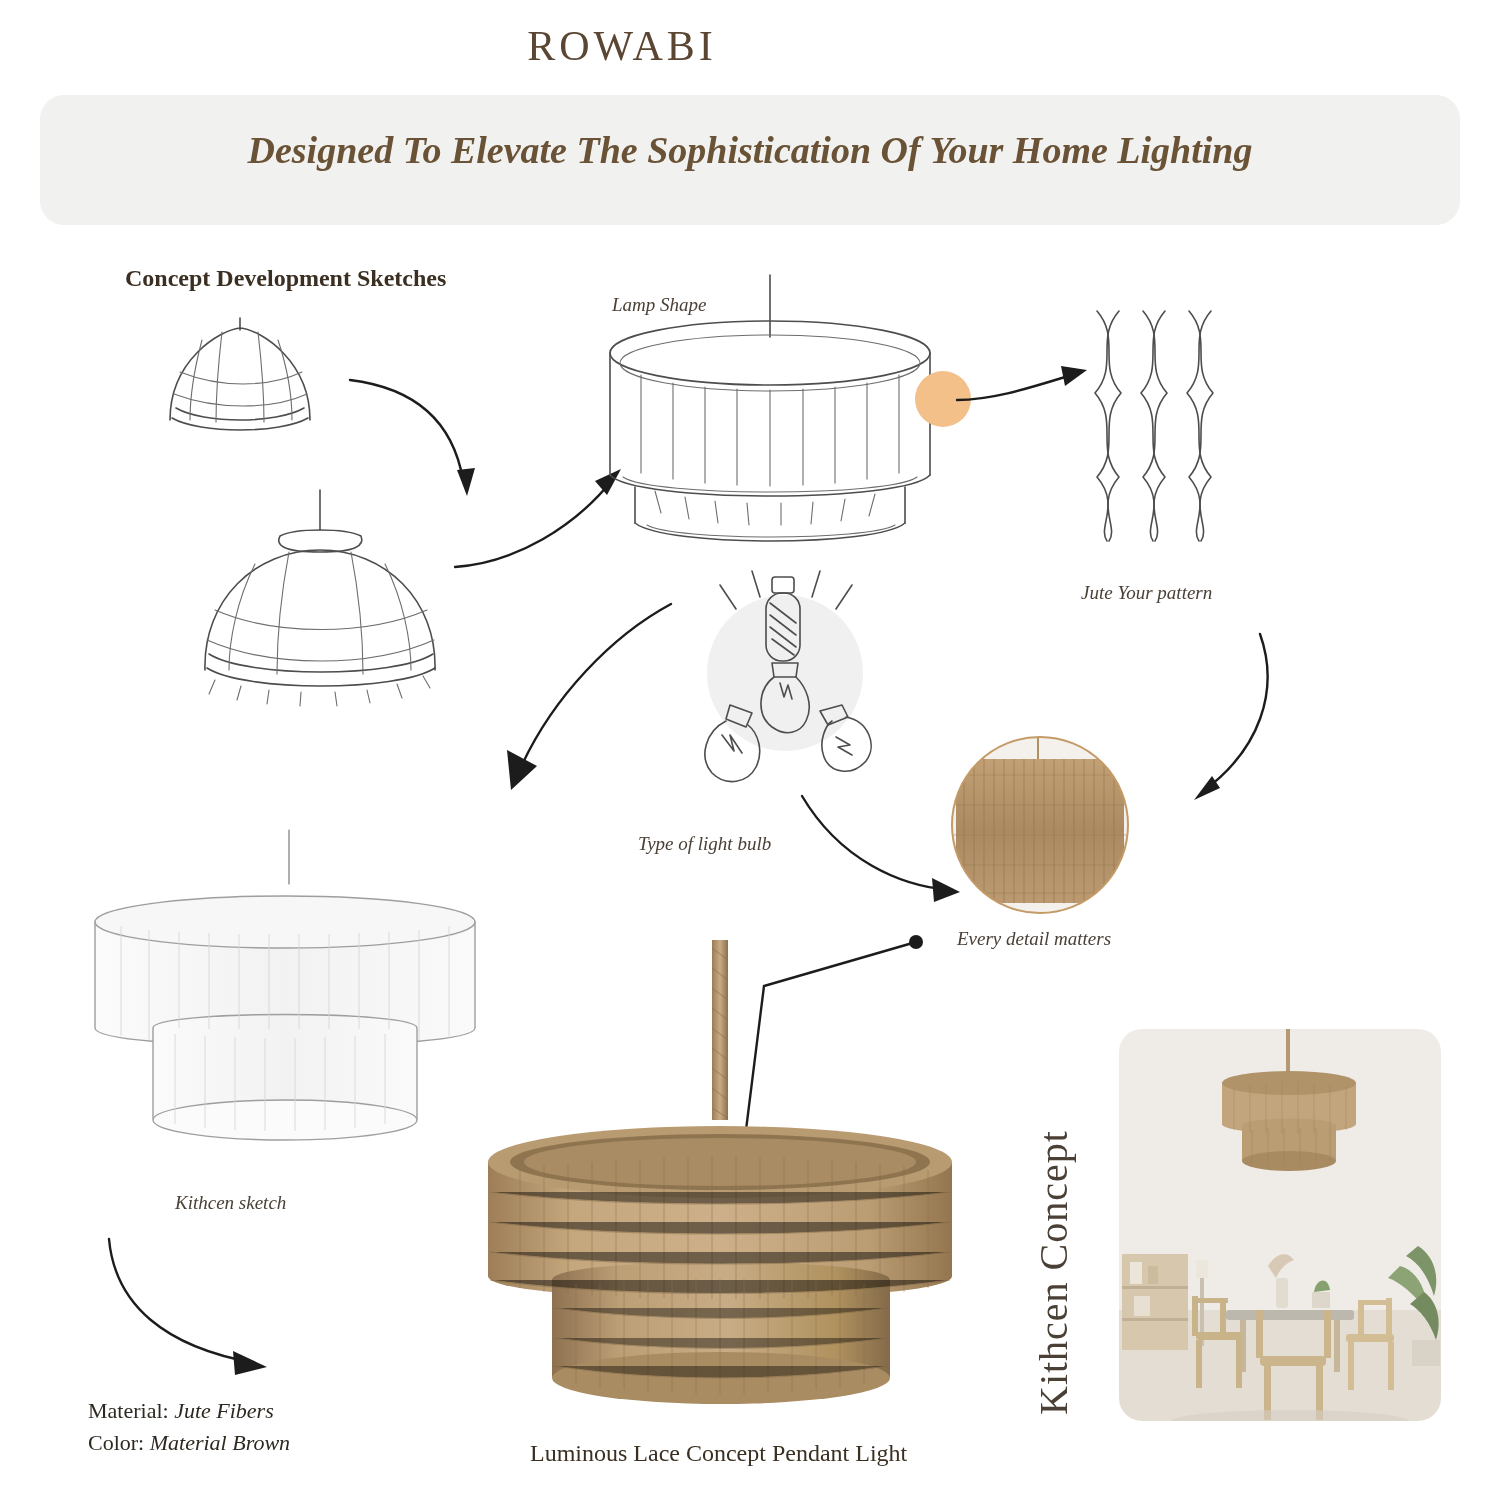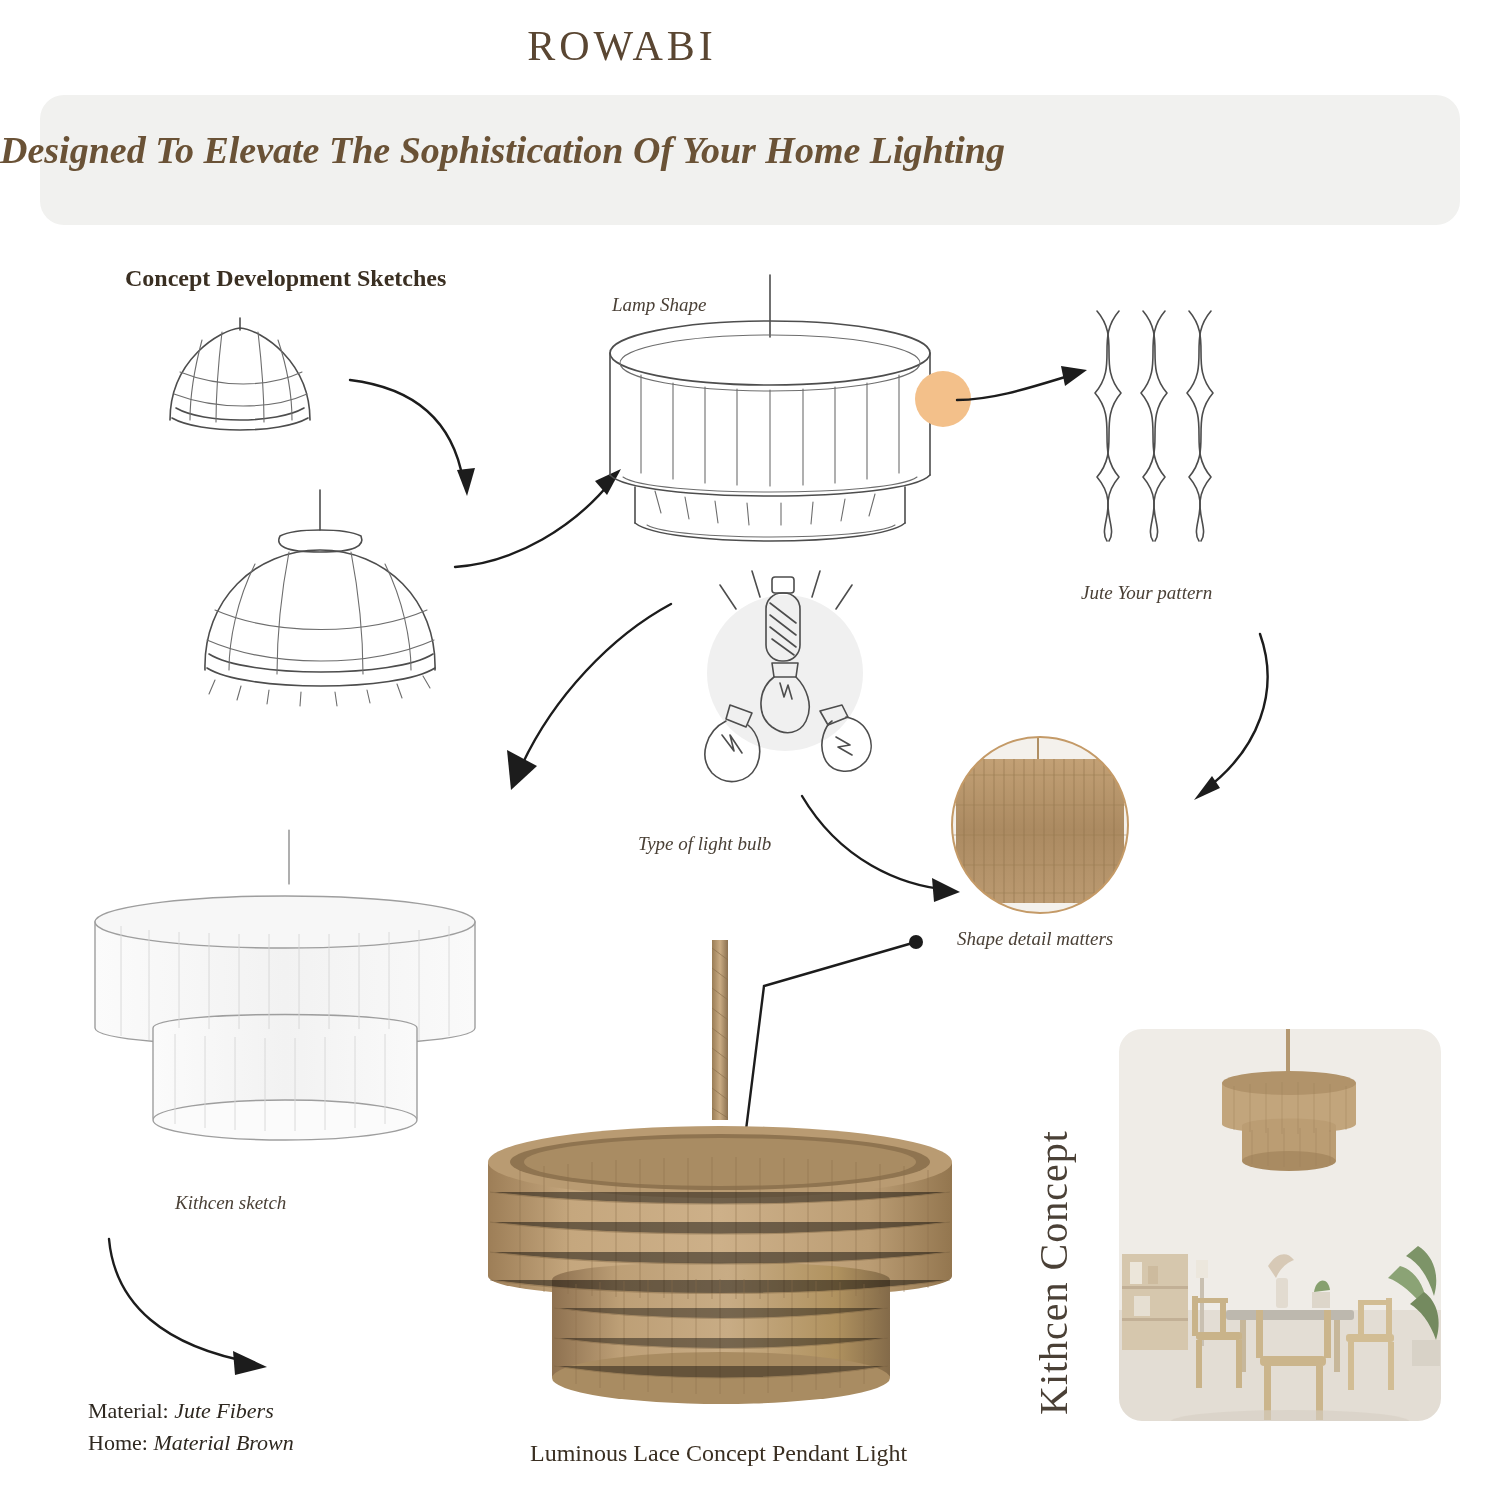--- a/index.html
+++ b/index.html
@@ -15,21 +15,21 @@
   .header-band{
     position:absolute;left:40px;top:95px;width:1420px;height:130px;
     background:#f1f1ef;border-radius:24px;
   }
   .brand{
     position:absolute;left:0;top:22px;width:1244px;text-align:center;
     font-family:"Liberation Serif", serif;
     font-size:42px;letter-spacing:4px;color:#5a4632;font-weight:400;
   }
   .headline{
-    position:absolute;left:0;top:128px;width:1500px;text-align:left;
+    position:absolute;left:0;top:128px;width:1500px;text-align:center;
     font-size:38px;font-weight:bold;font-style:italic;color:#6a5236;
     font-family:"Liberation Serif", serif;
   }
   
   .lbl{
     position:absolute;font-style:italic;font-size:19px;color:#4a4036;
     font-family:"Liberation Serif", serif;white-space:nowrap;text-align:center;
   }
   .lbl-bold{
     position:absolute;font-weight:bold;font-size:24px;color:#3a2f22;
@@ -66,30 +66,30 @@
 <div class="brand">
   <span>ROWABI</span>
 </div>
 
 <div class="headline">Designed To Elevate The Sophistication Of Your Home Lighting</div>
 
 <div class="lbl-bold" style="left:125px;top:265px;">Concept Development Sketches</div>
 <div class="lbl" style="left:612px;top:294px;">Lamp Shape</div>
 <div class="lbl" style="left:1081px;top:582px;">Jute Your pattern</div>
 <div class="lbl" style="left:638px;top:833px;">Type of light bulb</div>
-<div class="lbl" style="left:957px;top:928px;">Shape detail matters</div>
+<div class="lbl" style="left:957px;top:928px;">Every detail matters</div>
 <div class="lbl" style="left:175px;top:1192px;">Kithcen sketch</div>
 <div class="vertical-label" style="left:1030px;top:1045px;height:370px;">Kithcen Concept</div>
 
 <div class="spec" style="left:88px;top:1398px;">
   <b>Material:</b>
   <i>Jute Fibers</i>
 </div>
 <div class="spec" style="left:88px;top:1430px;">
-  <b>Home:</b>
+  <b>Color:</b>
   <i>Material Brown</i>
 </div>
 
 <div class="caption" style="left:530px;top:1440px;">Luminous Lace Concept Pendant Light</div>
 
 <svg style="left:150px;top:310px;width:180px;height:140px;" viewBox="0 0 180 140">
   <path class="sk" d="M20 110 C20 50, 70 20, 90 18 C112 20, 160 52, 160 110"></path>
   <path class="sk" d="M90 8 L90 20"></path>
   <path class="sk" d="M22 108 C50 124, 130 124, 158 108"></path>
   <path class="sk" d="M26 98 C54 114, 126 114, 154 98"></path>

